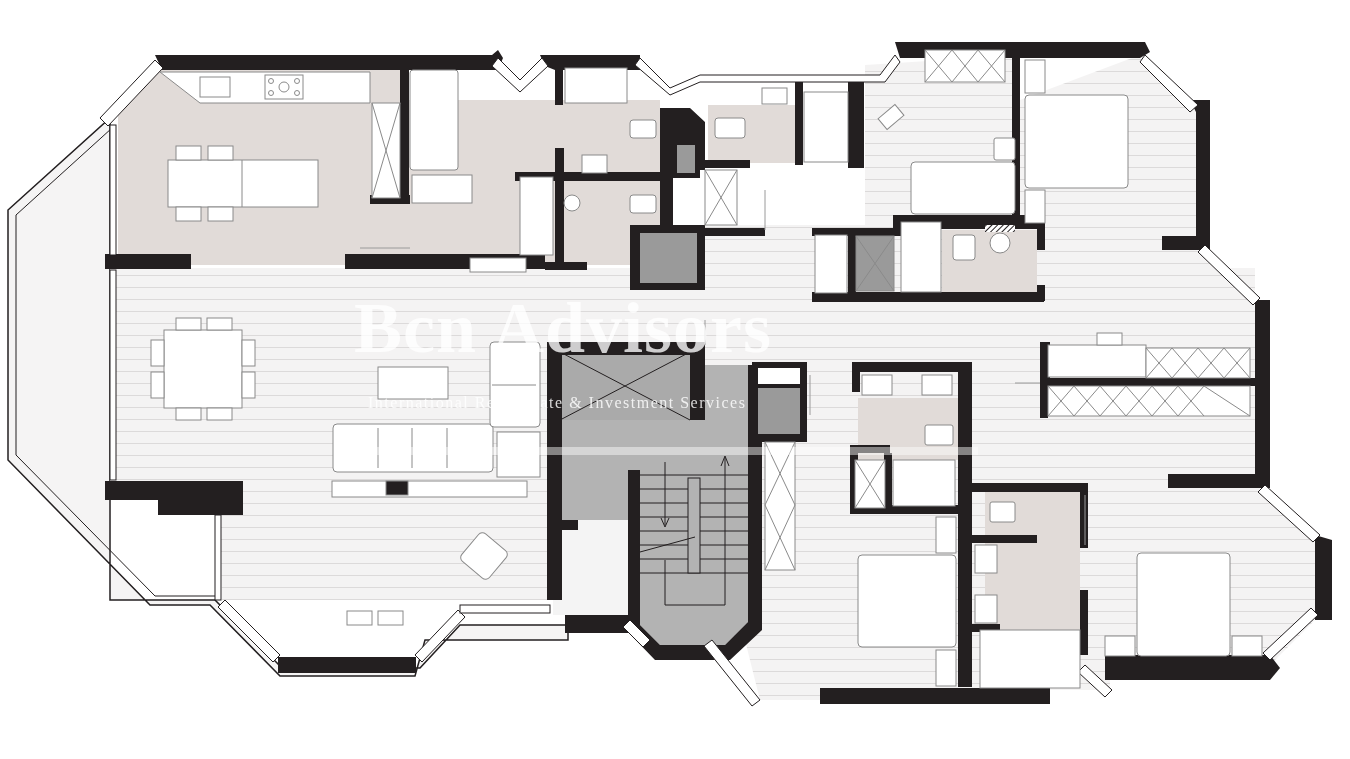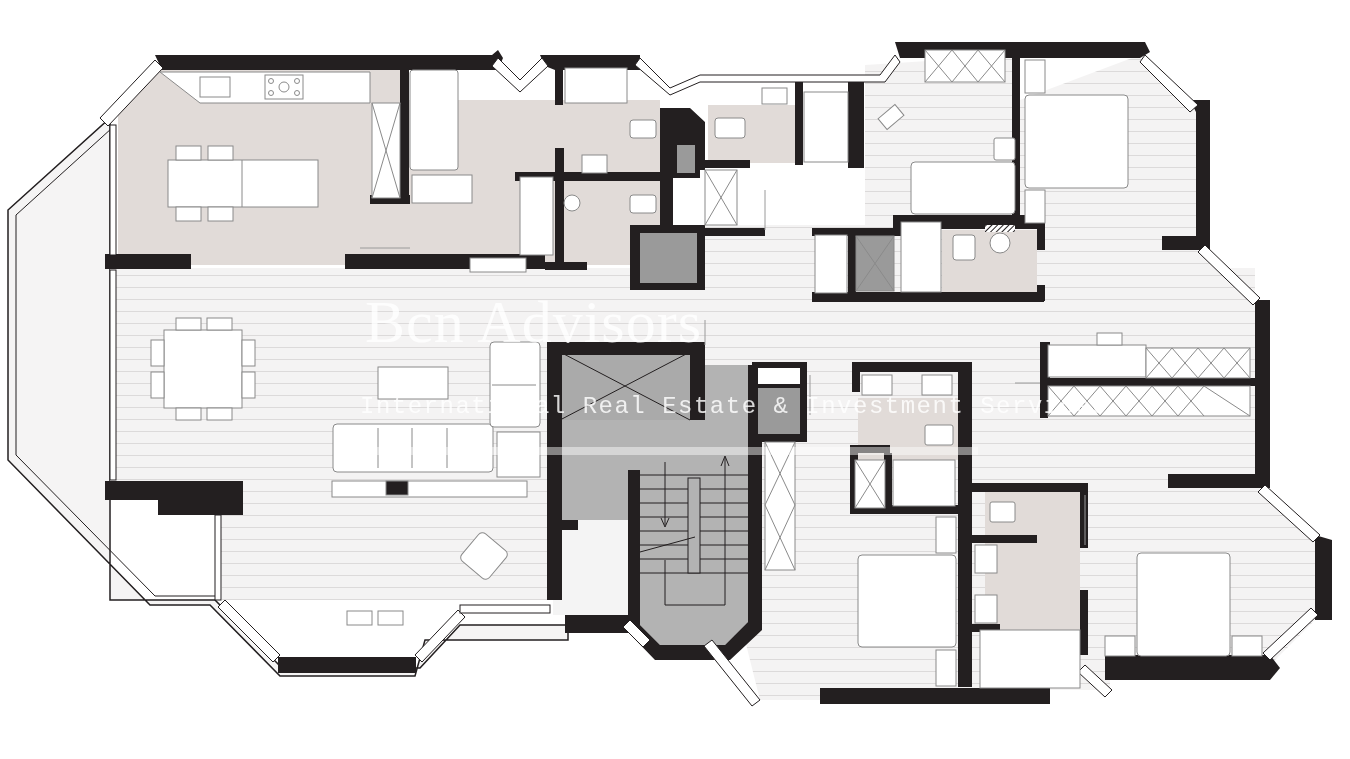--- a/index.html
+++ b/index.html
@@ -1,20 +1,20 @@
 <!DOCTYPE html>
 <html><head>
 <meta charset="utf-8">
 <style>
   html, body { margin:0; padding:0; background:#ffffff; }
   body { width:1350px; height:759px; overflow:hidden; position:relative; font-family:"Liberation Sans", sans-serif; }
   #plan { position:absolute; left:0; top:0; width:1350px; height:759px; }
   .watermark { position:absolute; left:0; top:0; width:1350px; pointer-events:none; }
-  .wm-title { position:absolute; left:365px; top:292px; font-family:"Liberation Serif", serif; font-size:60px; color:rgba(255,255,255,0.78); letter-spacing:1px; white-space:nowrap; line-height:1; }
-  .wm-sub { position:absolute; left:360px; top:395px; font-family:Liberation Mono, monospace; font-size:24px; color:rgba(255,255,255,0.82); letter-spacing:1.5px; white-space:nowrap; line-height:1; }
+  .wm-title { position:absolute; left:354px; top:292px; font-family:"Liberation Serif", serif; font-size:72px; color:rgba(255,255,255,0.78); letter-spacing:1px; white-space:nowrap; line-height:1;font-weight:bold; }
+  .wm-sub { position:absolute; left:368px; top:395px; font-family:Liberation Serif, serif; font-size:16px; color:rgba(255,255,255,0.82); letter-spacing:1.5px; white-space:nowrap; line-height:1; }
   .wm-band { position:absolute; left:366px; top:447px; width:612px; height:8px; background:rgba(255,255,255,0.45); }
 </style>
 </head>
 <body>
 
 <svg id="plan" viewBox="0 0 1350 759" xmlns="http://www.w3.org/2000/svg">
   <defs>
     <pattern id="wood" width="12" height="12" patternUnits="userSpaceOnUse">
       <rect width="12" height="12" fill="#f4f3f3"></rect>
       <line x1="0" y1="11.5" x2="12" y2="11.5" stroke="#dcdada" stroke-width="1"></line>

